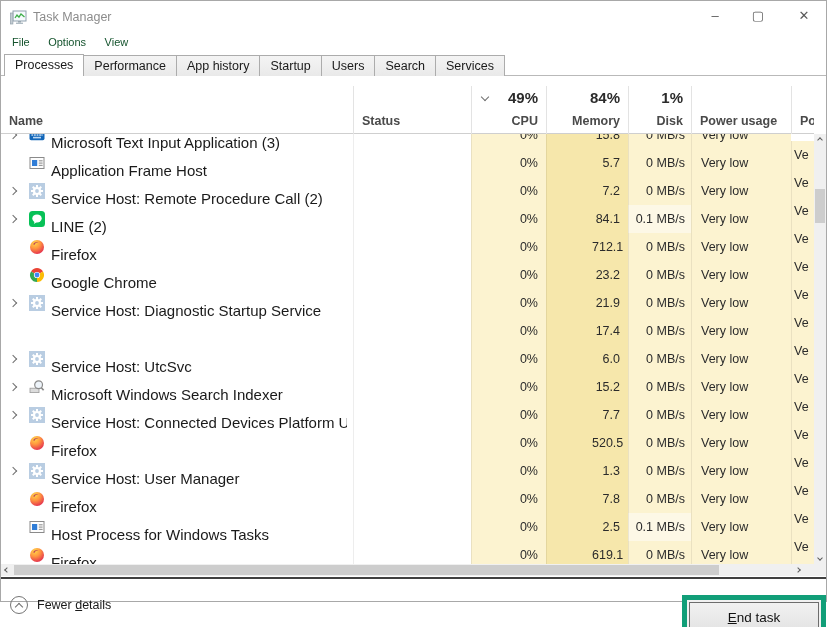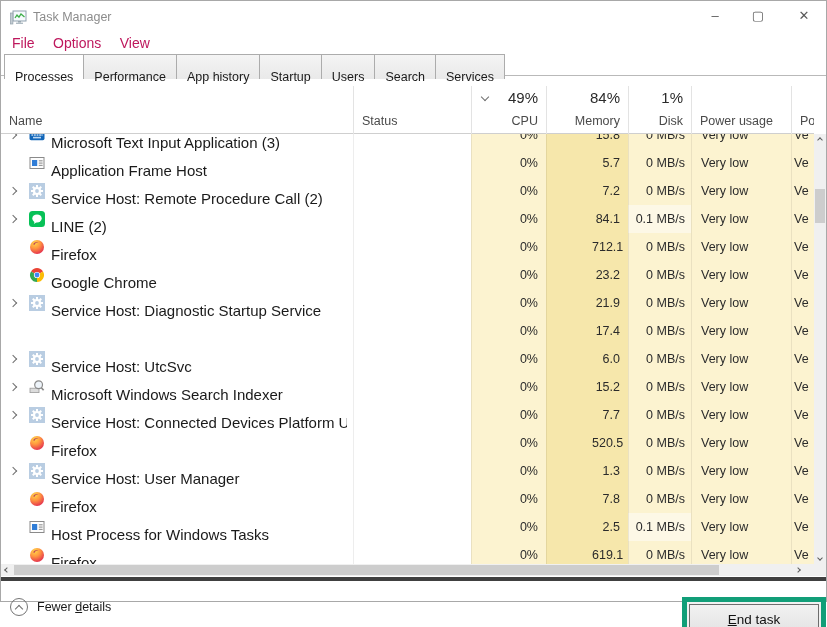--- a/index.html
+++ b/index.html
@@ -8,32 +8,32 @@
 
   
   .titlebar { position:absolute; left:0; top:0; right:0; height:32px; background:#fff; }
   .app-icon { position:absolute; left:9px; top:8px; width:17px; height:17px; }
   .title-text { position:absolute; left:32px; top:9px; font-size:12.5px; color:#8c8c8c; }
   .winbtn { position:absolute; top:0; width:30px; height:30px; color:#5a5a5a; text-align:center; line-height:30px; font-size:13px; cursor:default; }
   .btn-min { right:96px; } .btn-max { right:53px; } .btn-close { right:7px; }
 
   
   .menubar { position:absolute; left:0; top:31px; right:0; height:21px; background:#fff; }
-  .menu-item { display:inline-block; margin-left:8px; padding:3px 3px; font-size:14px; color:#be185d; }
+  .menu-item { display:inline-block; margin-left:8px; padding:3px 3px; font-size:11px; color:#14532d; }
   .menu-item + .menu-item { margin-left:8px; }
 
   
   .tabbar { position:absolute; left:0; top:53px; right:0; height:22px; border-bottom:1px solid #b9b9b9; padding-left:3px; }
-  .tab { display:inline-block; height:21px; line-height:20px; padding:12px 10px; font-size:12.5px; color:#1a1a1a;
+  .tab { display:inline-block; height:21px; line-height:20px; padding:0 10px; font-size:12.5px; color:#1a1a1a;
          background:linear-gradient(#f4f4f4,#e9e9e9); border:1px solid #acacac; border-bottom:none; margin-right:-1px; vertical-align:bottom; }
   .tab.active { background:#fff; height:22px; box-shadow:0 1px 0 #fff; position:relative; z-index:2; }
 
   
   .colheader { position:absolute; left:0; top:85px; width:813px; height:48px; border-bottom:1px solid #cfcfcf; background:#fff; z-index:5; }
-  .hcol { position:absolute; top:0; height:48px; border-left:1px solid #e3e3e3; overflow:hidden; }
+  .hcol { position:absolute; top:0; height:48px; border-left:1px solid #e3e3e3; overflow:hidden;font-weight:bold; }
   .hcol.first { border-left:none;text-align:right; }
   .hcol .hval { position:absolute; top:3px; right:8px; font-size:15px; color:#2b2b2b; }
   .hcol .hlabel { position:absolute; bottom:6px; font-size:12.5px; color:#4a4a4a; white-space:nowrap; }
   .hlabel.l { left:8px; } .hlabel.r { right:8px; }
   .col-name   { left:0;    width:352px; }
   .col-status { left:352px; width:118px; }
   .col-cpu    { left:470px; width:75px;  }
   .col-mem    { left:545px; width:82px;  }
   .col-disk   { left:627px; width:63px;  }
   .col-power  { left:690px; width:100px; }
@@ -54,35 +54,35 @@
   .prow .expander { position:absolute; left:9px; top:11px; }
   .prow .picon { position:absolute; left:28px; top:6px; width:16px; height:16px; }
   .prow .pname { position:absolute; left:50px; top:8px; width:296px; line-height:28px; font-size:15px; color:#1a1a1a; white-space:nowrap; overflow:hidden; }
   .cell { position:absolute; top:0; height:28px; line-height:28px; font-size:12.5px; color:#2b2b2b; border-left:1px solid rgba(0,0,0,0.07); }
   .c-status { left:352px; width:118px; background:#fff; }
   .c-cpu    { left:470px; width:75px;  text-align:right; padding-right:8px; background:#fcf3d0; }
   .c-mem    { left:545px; width:82px;  text-align:right; padding-right:8px; background:#f6e7ab;padding-left:45px; }
   .c-disk   { left:627px; width:63px;  text-align:right; padding-right:6px; background:#fcf3d0; }
   .c-disk.hot { background:#fdf8e6; }
   .c-power  { left:690px; width:100px; padding-left:9px; background:#fcf3d0; }
-  .c-trend  { left:790px; width:23px;  padding-left:2px; background:#fcf3d0; overflow:hidden; }
+  .c-trend  { left:790px; width:23px;  padding-left:2px; background:#fcf3d0; overflow:hidden;margin-top:20px; }
 
   
   .vscroll { position:absolute; right:0; top:133px; width:12px; height:430px; background:#f0f0f0; z-index:6; }
   .vscroll .arrow, .hscroll .arrow { position:absolute; width:12px; height:12px; display:flex; align-items:center; justify-content:center; background:#f0f0f0; }
   .vscroll .a-up { top:0; } .vscroll .a-down { bottom:0; }
   .vthumb { position:absolute; left:1px; top:55px; width:10px; height:34px; background:#cdcdcd; }
   .arrow .chev { width:4px; height:4px; border-color:#5c5c5c; }
   .hscroll { position:absolute; left:0; top:563px; width:813px; height:12px; background:#f0f0f0; z-index:6; }
   .hscroll .a-left { left:0; top:0; } .hscroll .a-right { right:10px; top:0; }
   .hthumb { position:absolute; left:13px; top:1px; width:705px; height:10px; background:#cdcdcd; }
   .corner { position:absolute; right:0; top:563px; width:12px; height:12px; background:#f0f0f0; }
 
   
-  .footer { position:absolute; left:0; top:576px; right:0; bottom:0; border-top:4px solid #404040; background:#fff; }
+  .footer { position:absolute; left:0; top:576px; right:0; bottom:0; border-top:2px solid #404040; background:#fff; }
   .fewer { position:absolute; left:9px; top:17px; display:flex; align-items:center; gap:9px; cursor:default; }
   .fewer-circle { width:18px; height:18px; border:1px solid #757575; border-radius:50%; display:flex; align-items:center; justify-content:center; }
   .fewer-circle .chev { margin-top:3px; }
   .fewer-label { font-size:12.5px; color:#1a1a1a; }
   .highlight-frame { position:absolute; right:0px; top:16px; width:144px; height:45px; padding:5px; }
   .hl-inner { width:100%; height:100%; background:#f1f1f1; padding:2px; }
   .end-task-btn { width:100%; height:100%; background:linear-gradient(#f1f1f1,#e3e3e3); border:1px solid #6d6d6d; font-family:"Liberation Sans", sans-serif; font-size:13.5px; color:#111; }
   u { text-decoration:underline; }
 
   svg { display:block; }

